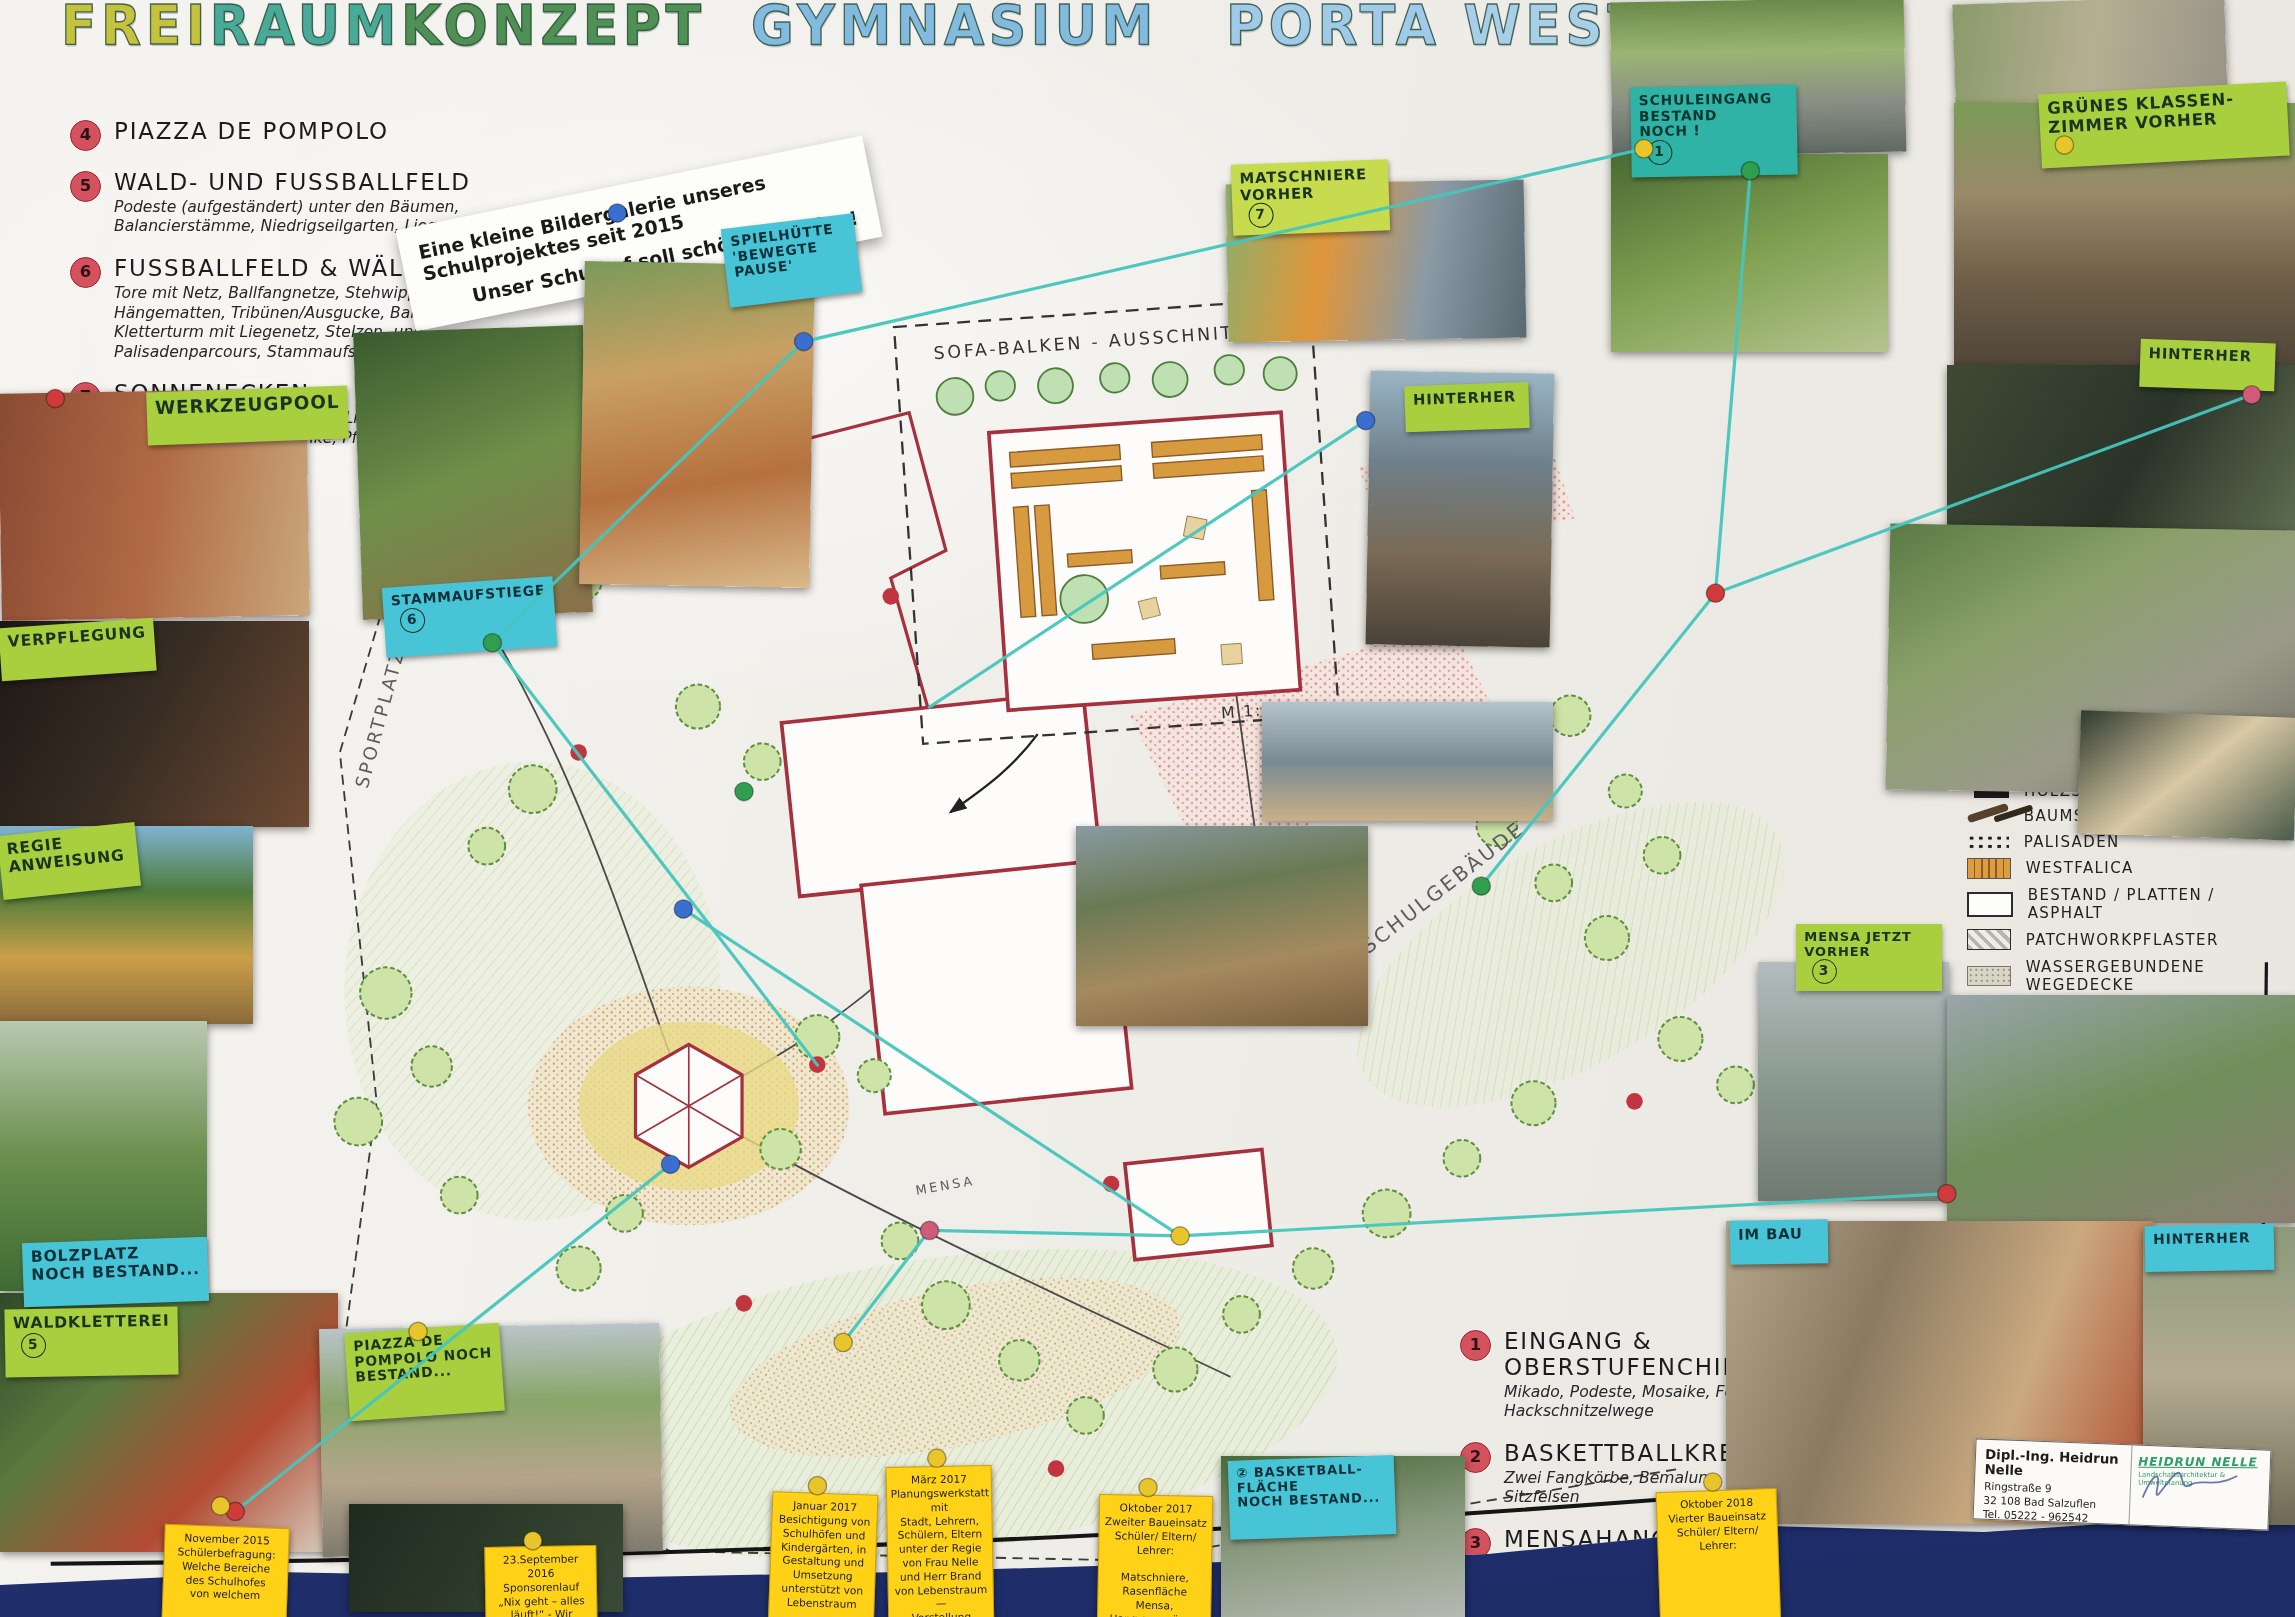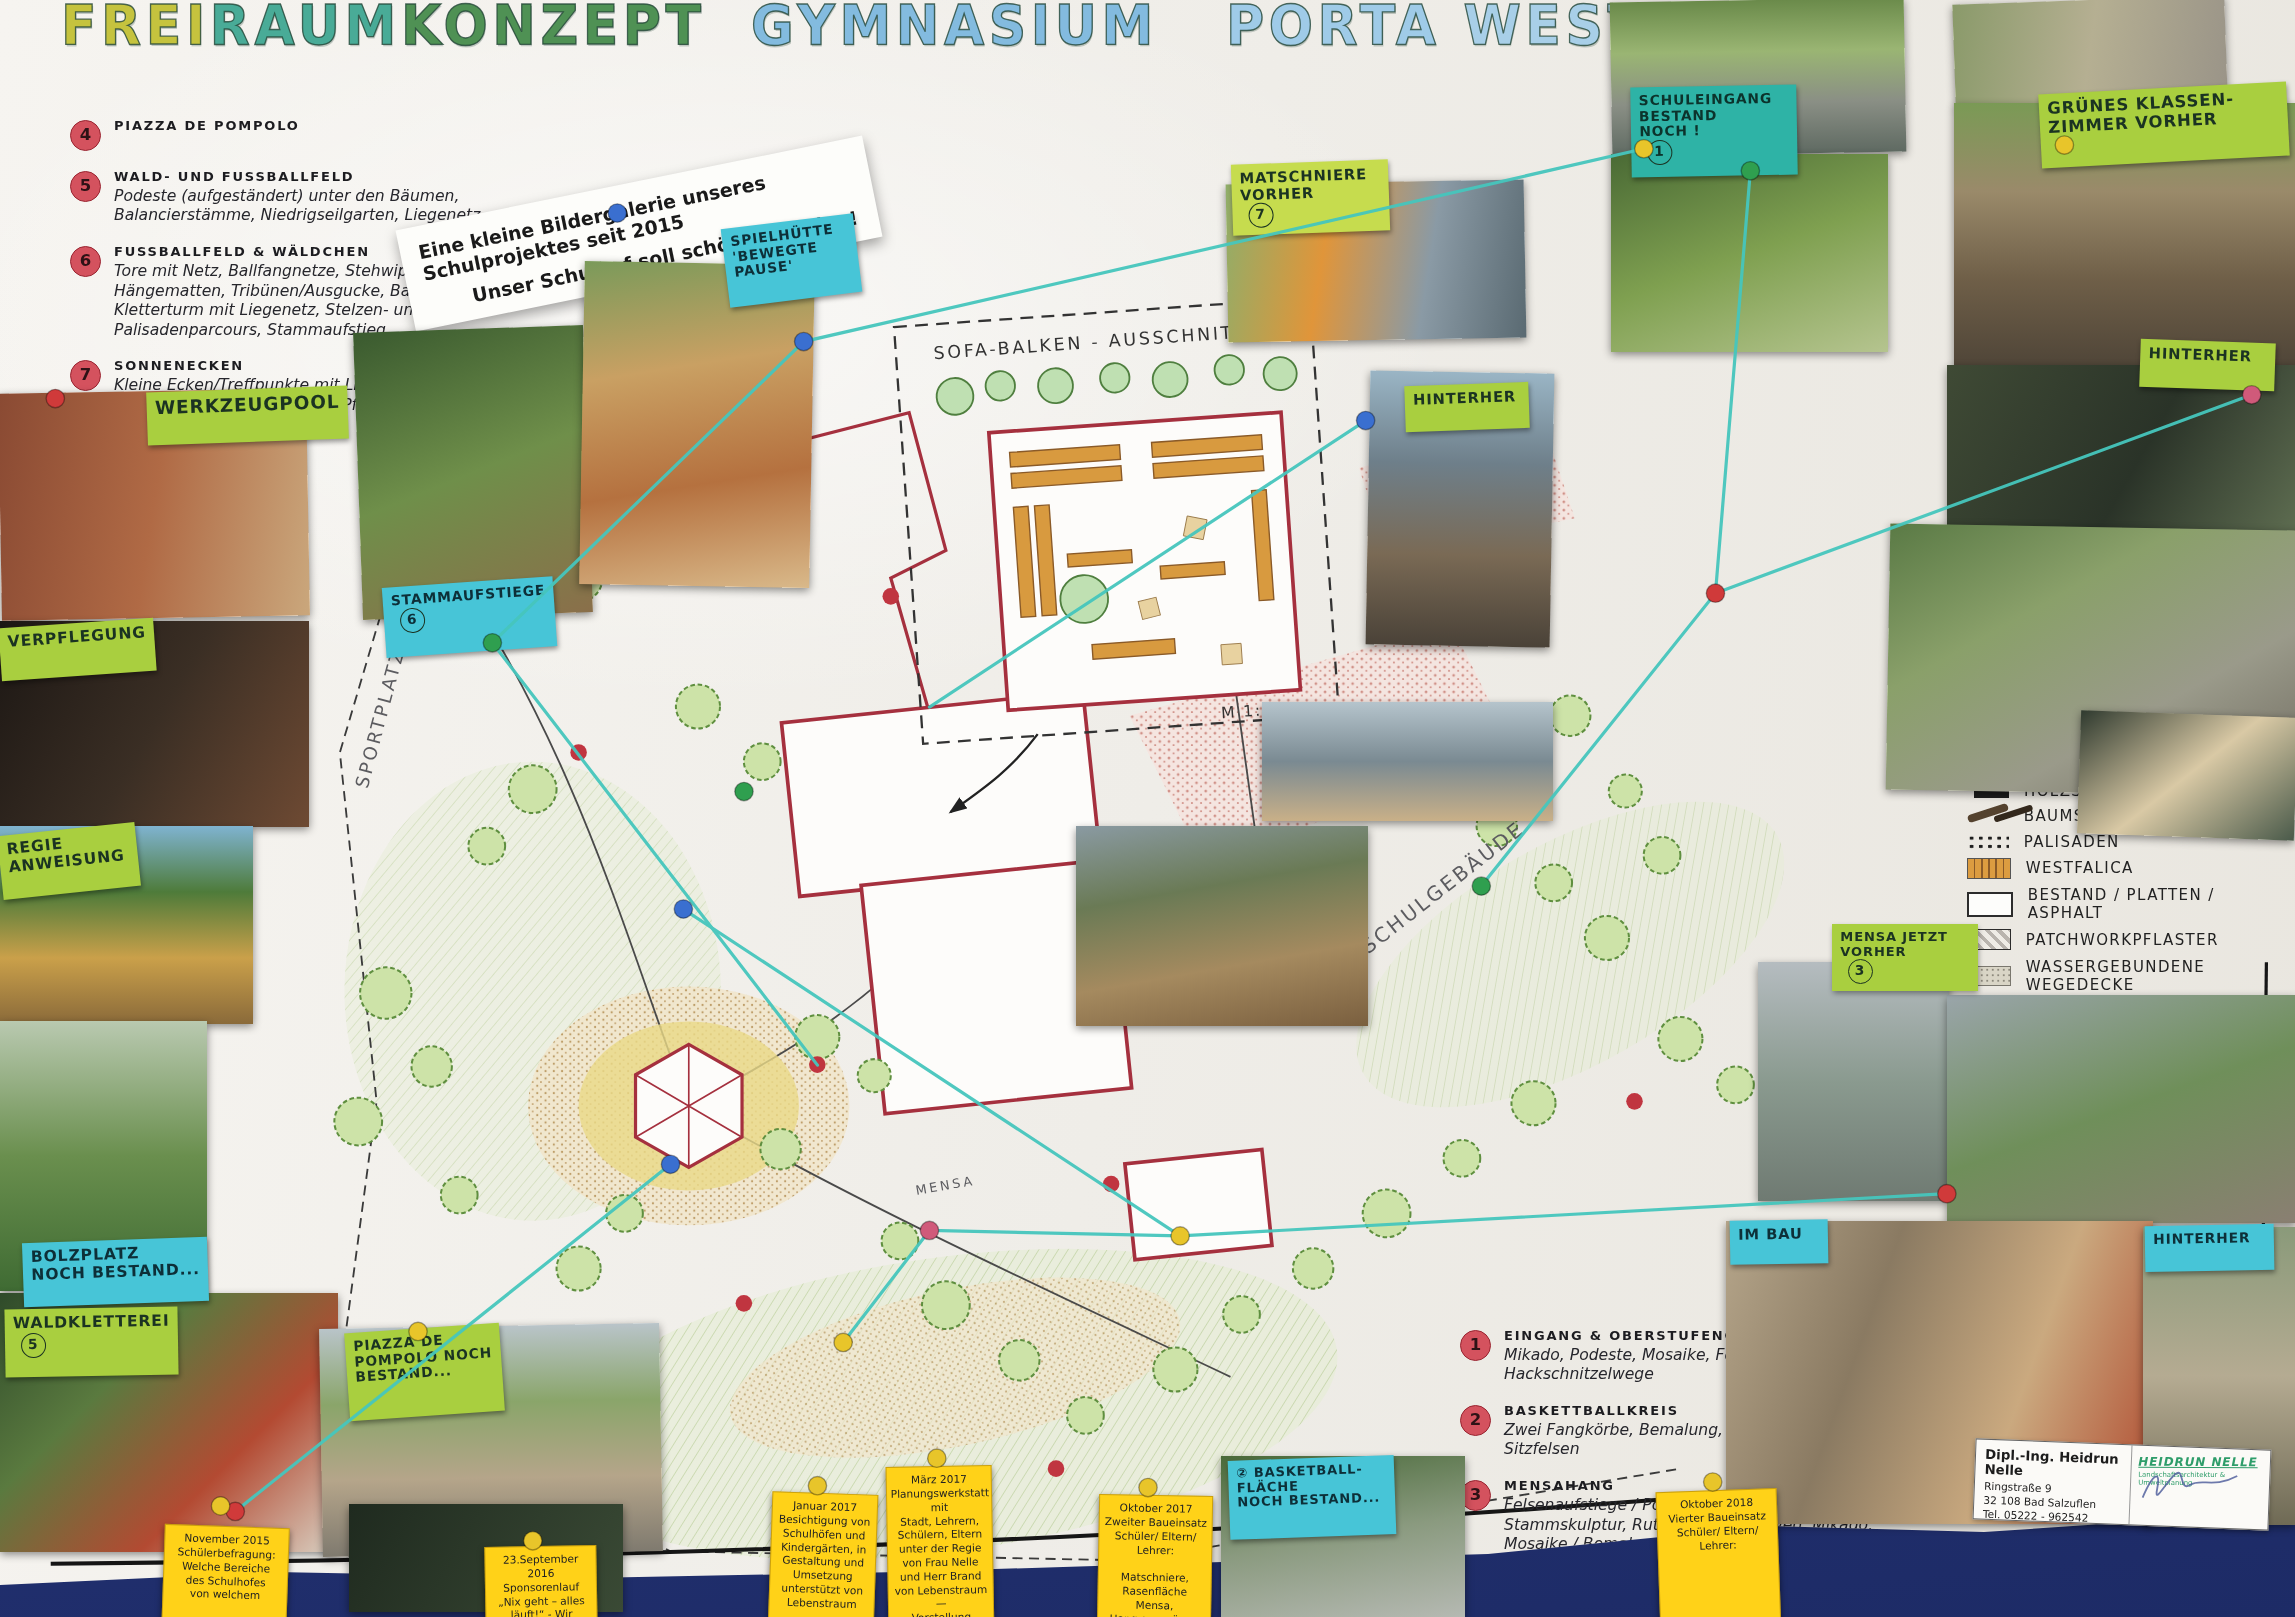--- a/index.html
+++ b/index.html
@@ -15,21 +15,21 @@
   
   .title{position:absolute;left:61px;top:-5.5px;font-weight:bold;font-size:52px;letter-spacing:4.6px;
          white-space:pre;transform:scaleY(1.05);}
   .title span{-webkit-text-stroke:1.3px rgba(35,70,55,.8);text-shadow:0.9px 1.8px 0 rgba(40,70,60,.25);}
   
   .hlist{position:absolute;color:#1c1c20;}
   .hitem{display:flex;margin-bottom:18.4px;}
   .hnum{flex:0 0 29px;width:29px;height:29px;margin:1.8px 13px 0 0;border-radius:50%;
         background:#d4525e;border:1.8px solid #992531;color:#2e1216;font-weight:bold;
         text-align:center;line-height:27px;font-size:16.5px;}
-  .htitle{font-size:13px;font-weight:bold;letter-spacing:1.8px;margin-bottom:2.8px;}
+  .htitle{font-size:23px;font-weight:normal;letter-spacing:1.8px;margin-bottom:2.8px;}
   .hdesc{font-size:15.6px;font-style:italic;line-height:1.25;color:#26262c;max-width:404px;}
   
   .gnote{position:absolute;left:401px;top:182px;width:439px;padding:14.7px 18.4px 13px 18.4px;
          background:#fdfdfa;transform:rotate(-11.5deg);box-shadow:0 5.5px 13px rgba(0,0,0,.35);
          font-weight:bold;color:#1a1a1a;}
   .gnote .l1{font-size:19px;}
   .gnote .l2{font-size:19px;margin:9.2px 0 0 44px;}
   
   .photo{position:absolute;box-shadow:0 2.8px 8.3px rgba(0,0,0,.45);}
   
@@ -382,21 +382,21 @@
         <div>HINTERHER</div>
       </div>
       <div class="sticky teal" style="left: 1631px; top: 86px; min-width: 149px; min-height: 77px; transform: rotate(-1deg); font-size: 13.8px;"><div>SCHULEINGANG</div><div>BESTAND</div><div>NOCH !</div><span class="sn-num">1</span></div>
       <div class="sticky green" style="left: 2040px; top: 88px; min-width: 231px; min-height: 61px; transform: rotate(-3deg); font-size: 16.5px;">
         <div>GRÜNES KLASSEN-</div>
         <div>ZIMMER  VORHER</div>
       </div>
       <div class="sticky green" style="left: 2140px; top: 341px; min-width: 118px; min-height: 35px; transform: rotate(2deg); font-size: 14.7px;">
         <div>HINTERHER</div>
       </div>
-      <div class="sticky green" style="left: 1796px; top: 924px; min-width: 129px; min-height: 50px; transform: rotate(0deg); font-size: 13px; margin-left: 36px;"><div>MENSA JETZT</div><div>VORHER</div><span class="sn-num">3</span></div>
+      <div class="sticky green" style="left: 1796px; top: 924px; min-width: 129px; min-height: 50px; transform: rotate(0deg); font-size: 13px;"><div>MENSA JETZT</div><div>VORHER</div><span class="sn-num">3</span></div>
       <div class="sticky cyan" style="left: 1730px; top: 1220px; min-width: 81px; min-height: 31px; transform: rotate(-1deg); font-size: 14.7px;">
         <div>IM BAU</div>
       </div>
       <div class="sticky cyan" style="left: 2145px; top: 1225px; min-width: 112px; min-height: 33px; transform: rotate(-1deg); font-size: 13.8px;">
         <div>HINTERHER</div>
       </div>
       <div class="sticky cyan" style="left: 1229px; top: 1458px; min-width: 149px; min-height: 66px; transform: rotate(-2deg); font-size: 13px;">
         <div>② BASKETBALL-</div>
         <div>FLÄCHE</div>
         <div>NOCH BESTAND...</div>

